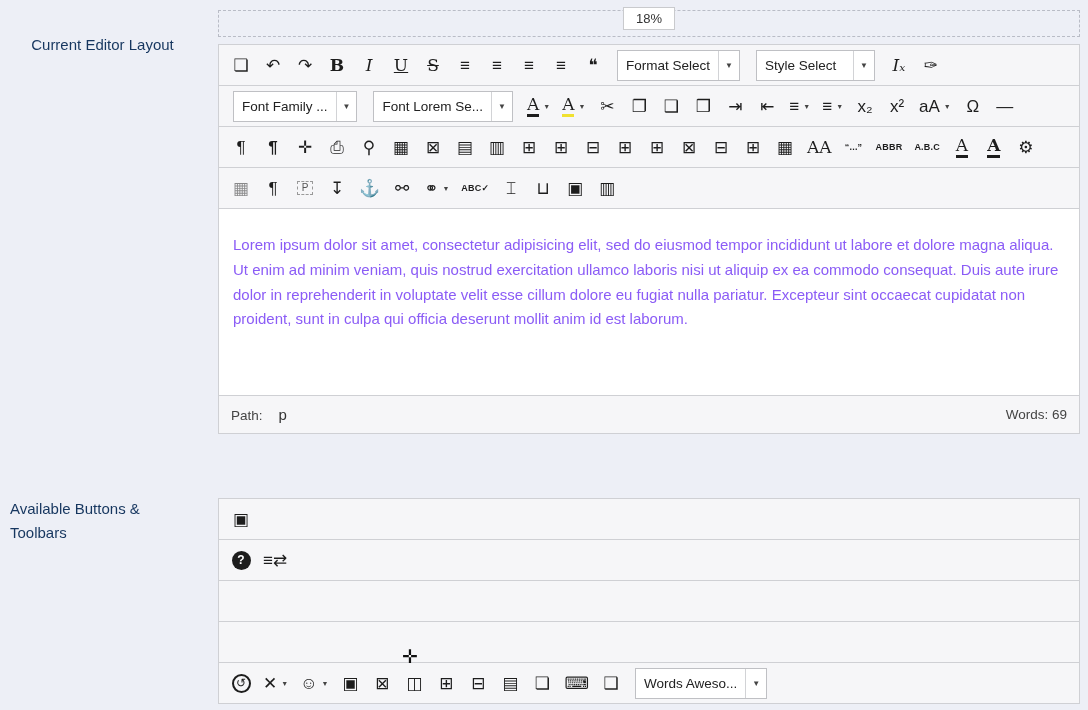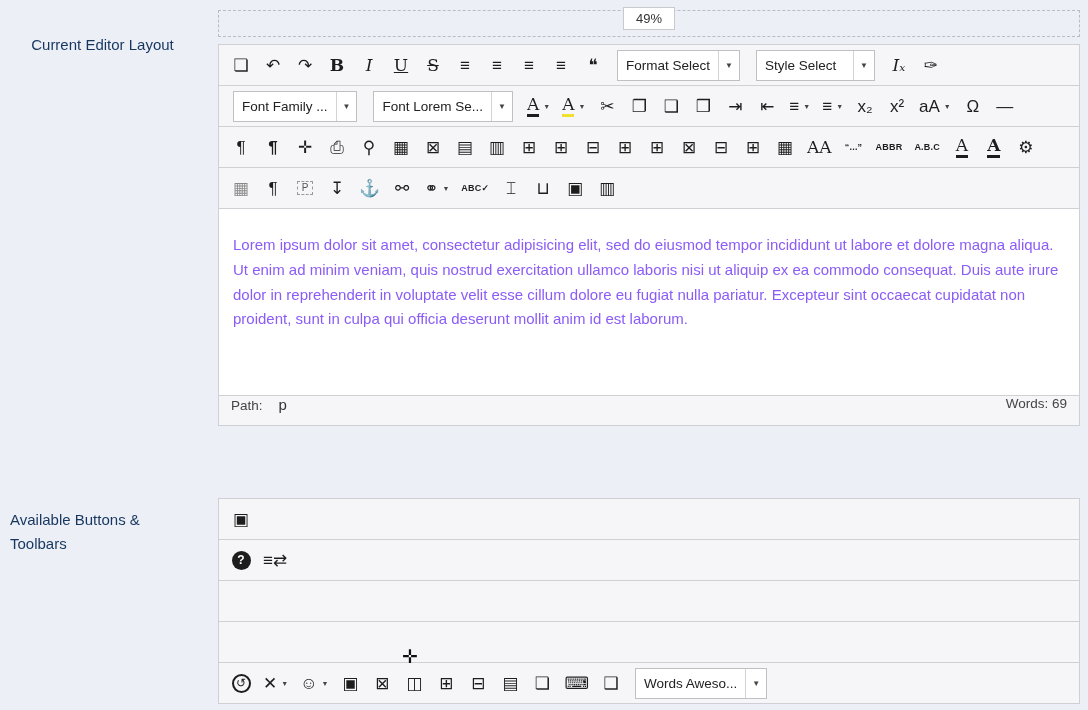--- a/index.html
+++ b/index.html
@@ -7,21 +7,21 @@
     width:1088px;height:710px;position:relative;overflow:hidden;
     background:var(--page-bg,#edeff6);
     font-family:"Liberation Sans",sans-serif;
     color:#222;
   }
   .side-label{
     position:absolute;left:10px;width:185px;
     font-size:15px;color:var(--label-text,#16365f);line-height:1.6;
   }
   #label-current{top:33px;text-align:center;}
-  #label-available{top:508px;}
+  #label-available{top:497px;}
 
   .editor{position:absolute;left:218px;top:10px;width:862px;}
   .dashed-strip{
     position:relative;height:27px;border:1px dashed #b9bcc6;margin-bottom:7px;box-sizing:border-box;
   }
   .width-tab{
     position:absolute;left:50%;top:-4px;transform:translateX(-50%);
     background:#fff;border:1px solid #c9cacd;padding:3px 12px;
     font-size:13px;color:#333;cursor:move;
   }
@@ -66,42 +66,42 @@
 
   .content{
     background:#fff;
     border-left:1px solid var(--border,#cfd0d4);
     border-right:1px solid var(--border,#cfd0d4);
     min-height:154px;padding:16px 14px;box-sizing:content-box;
   }
   .content p{margin:8px 0 14px;font-size:15px;line-height:1.65;color:#8b5cf6;}
 
   .statusbar{
-    display:flex;justify-content:space-between;
-    height:31px;padding:0 12px;box-sizing:border-box;
+    display:flex;justify-content:space-between;align-items:center;
+    height:39px;padding:0 12px;box-sizing:border-box;
     background:var(--toolbar-bg,#f6f6f8);
     border:1px solid var(--border,#cfd0d4);
     font-size:13.5px;color:#444;
   }
   .path-val{margin-left:16px;font-size:15px;color:#333;cursor:pointer;}
 
   .available{position:absolute;left:218px;top:498px;width:862px;}
 
   .move-cursor{position:absolute;left:402px;top:645px;font-size:19px;color:#111;z-index:5;}
 </style>
 </head>
 <body>
 
 <div class="side-label" id="label-current">Current Editor Layout</div>
 
 <div class="side-label" id="label-available">Available Buttons &amp; Toolbars</div>
 
 <div class="editor">
   <div class="dashed-strip">
-    <div class="width-tab">49%</div>
+    <div class="width-tab">18%</div>
   </div>
 
   <div class="tb-stack">
     <div class="tb-row">
         <button class="mce-btn">
           <span class="glyph">❏</span>
         </button>
         <button class="mce-btn">
           <span class="glyph">↶</span>
         </button>

